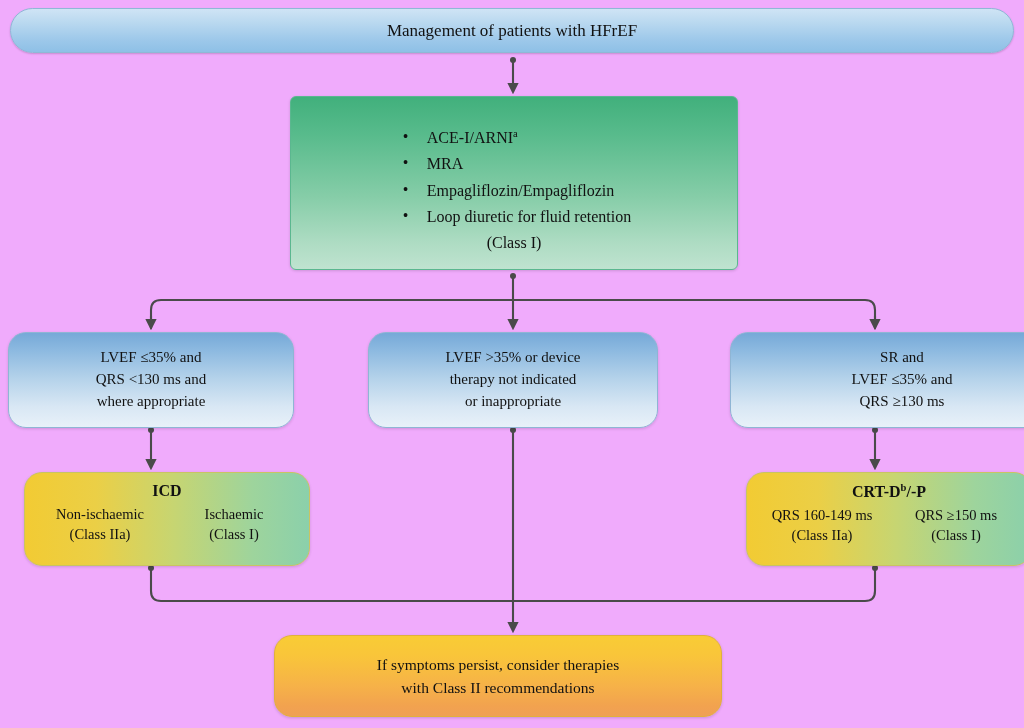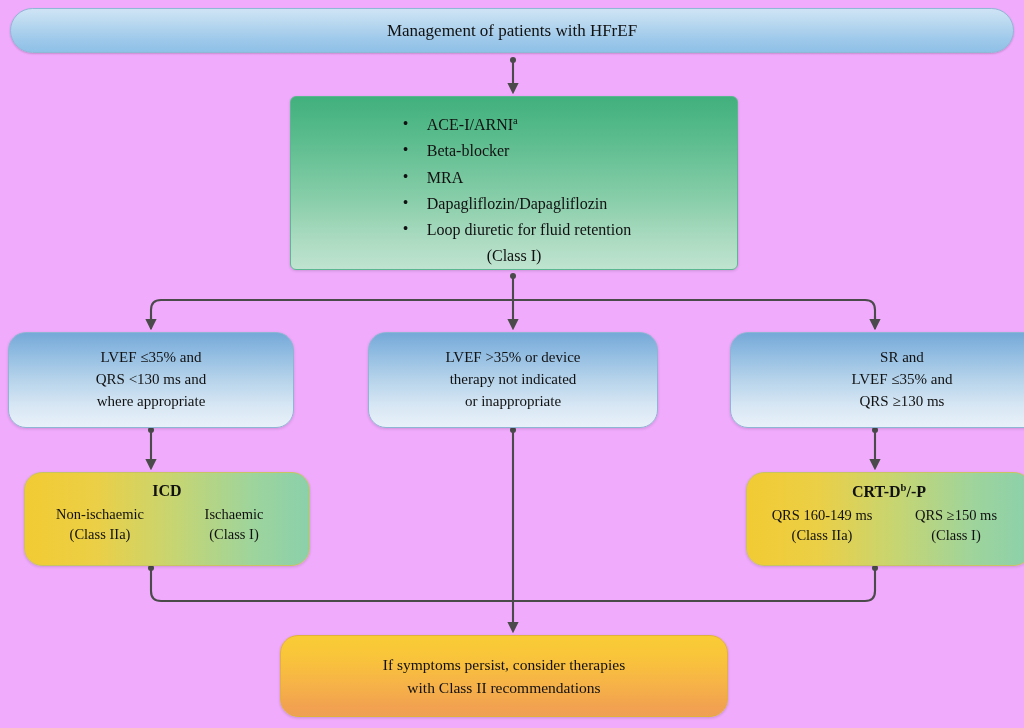--- a/index.html
+++ b/index.html
@@ -121,21 +121,21 @@
     justify-content: space-between;
     box-sizing: border-box;
     padding: 0 8px;
     font-size: 14.5px;
     line-height: 1.35;
   }
   .device-col { text-align: center; flex: 1 1 0; }
 
   
   #orange-box {
-    left: 280px;
+    left: 274px;
     top: 635px;
     width: 448px;
     height: 82px;
     border-radius: 18px;
     background: linear-gradient(to bottom, #f9cc35 0%, #f9c53a 25%, #f6b248 62%, #f2a24f 88%, #efa055 100%);
     border: 1px solid #e0b13c;
     box-shadow: 0 1px 3px rgba(0,0,0,0.16);
     font-size: 15.5px;
     line-height: 1.5;
   }
@@ -190,23 +190,22 @@
     </g>
   </svg>
 
   <div id="banner" class="node">
     <span>Management of patients with HFrEF</span>
   </div>
 
   <div id="green-box" class="node">
     <ul>
       <li><span>ACE-I/ARNI</span><sup>a</sup></li>
-      <li><span>Beta-blocker</span></li>
       <li><span>MRA</span></li>
-      <li><span>Dapagliflozin/Dapagliflozin</span></li>
+      <li><span>Empagliflozin/Empagliflozin</span></li>
       <li><span>Loop diuretic for fluid retention</span></li>
     </ul>
     <div class="class-line">(Class I)</div>
   </div>
 
   <div id="blue-left" class="node blue-box">
     <span>LVEF ≤35% and</span>
     <span>QRS &lt;130 ms and</span>
     <span>where appropriate</span>
   </div>

